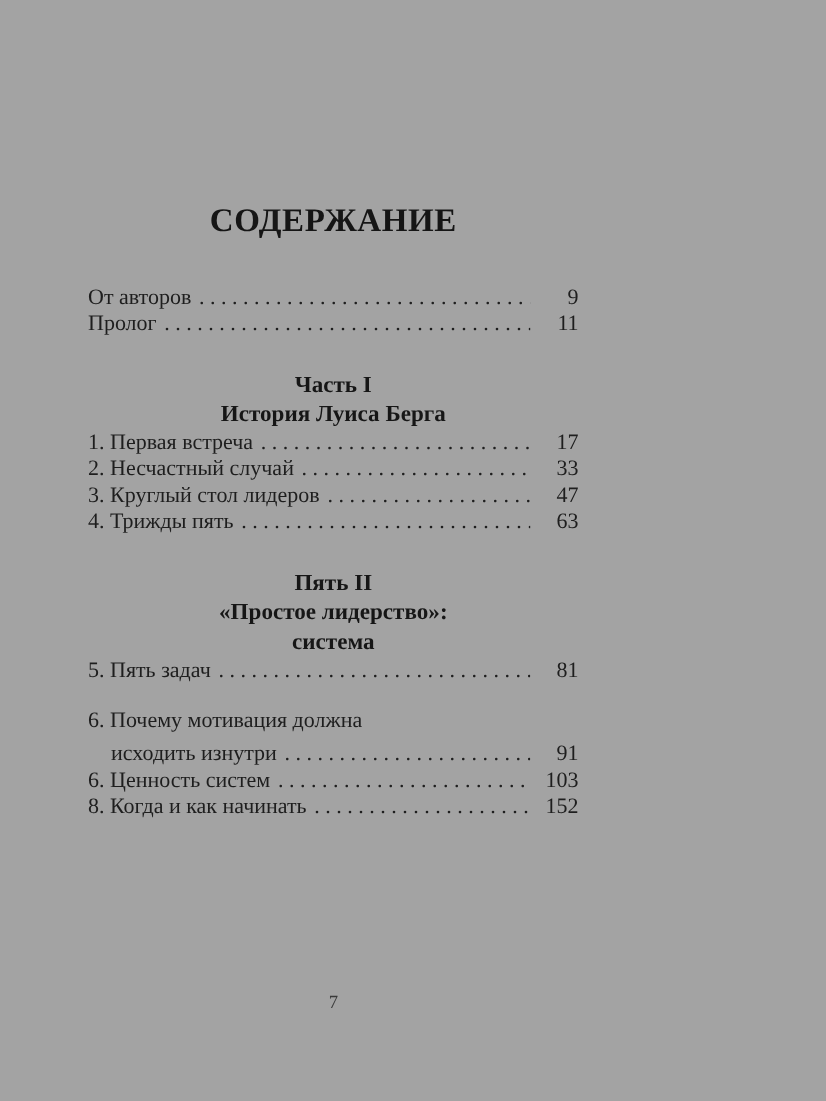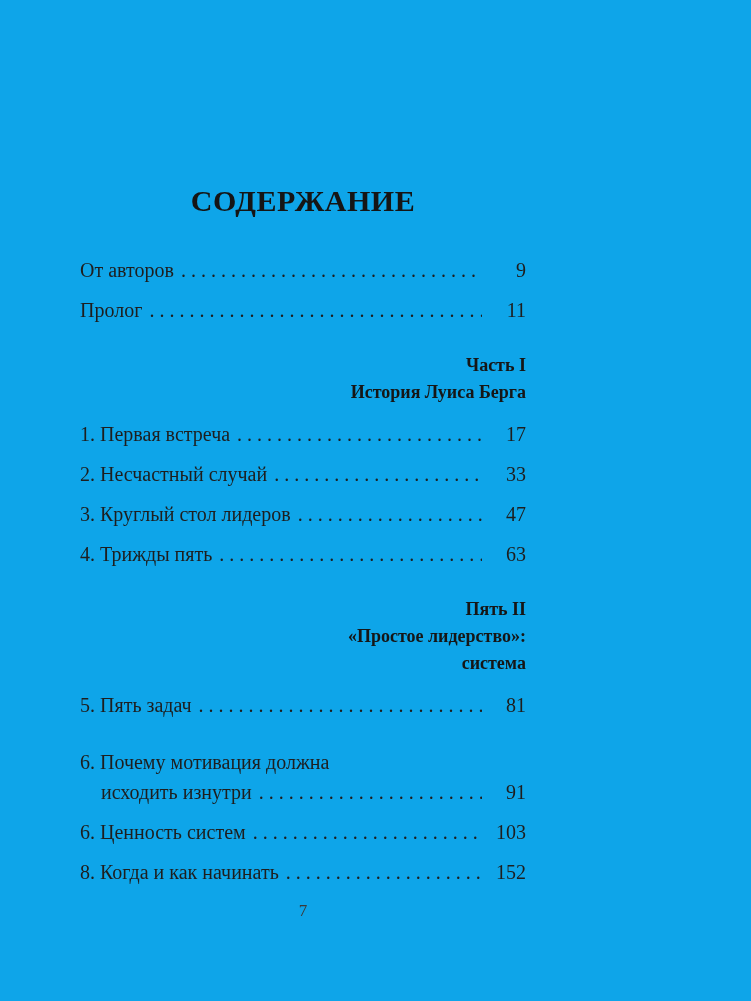--- a/index.html
+++ b/index.html
@@ -4,21 +4,21 @@
 <style>
   html, body {
     margin: 0;
     padding: 0;
     background: #ffffff;
   }
   .page {
     position: relative;
     width: 751px;
     height: 1001px;
-    background: #0ea5e9;
+    background: #a3a3a3;
     overflow: hidden;
     font-family: "Liberation Serif", "DejaVu Serif", serif;
     color: #1e1e1e;
   }
   .column {
     position: absolute;
     left: 80px;
     top: 0;
     width: 446px;
   }
@@ -32,21 +32,21 @@
     color: #151515;
   }
   .front-block {
     margin-top: 40px;
   }
   .toc-row {
     display: flex;
     align-items: baseline;
     font-size: 20px;
     line-height: 24px;
-    margin-top: 16px;
+    margin-top: 0;
     color: #1e1e1e;
   }
   .front-block .toc-row:first-child {
     margin-top: 12px;
   }
   .label {
     white-space: nowrap;
   }
   .dots {
     flex: 1;
@@ -61,31 +61,31 @@
     font-size: 20px;
     color: #1e1e1e;
   }
   .pagenum {
     min-width: 36px;
     text-align: right;
     white-space: nowrap;
   }
   .part-heading {
     margin-top: 30px;
-    text-align: right;
+    text-align: center;
     font-weight: bold;
-    font-size: 18px;
+    font-size: 21px;
     line-height: 27px;
     color: #161616;
   }
   .part-heading .heading-line {
     display: block;
   }
   .entry-multiline {
-    margin-top: 33px;
+    margin-top: 22px;
   }
   .entry-multiline .first-line {
     font-size: 20px;
     line-height: 24px;
     white-space: nowrap;
   }
   .entry-multiline .toc-row.cont {
     margin-top: 6px;
     padding-left: 21px;
   }

